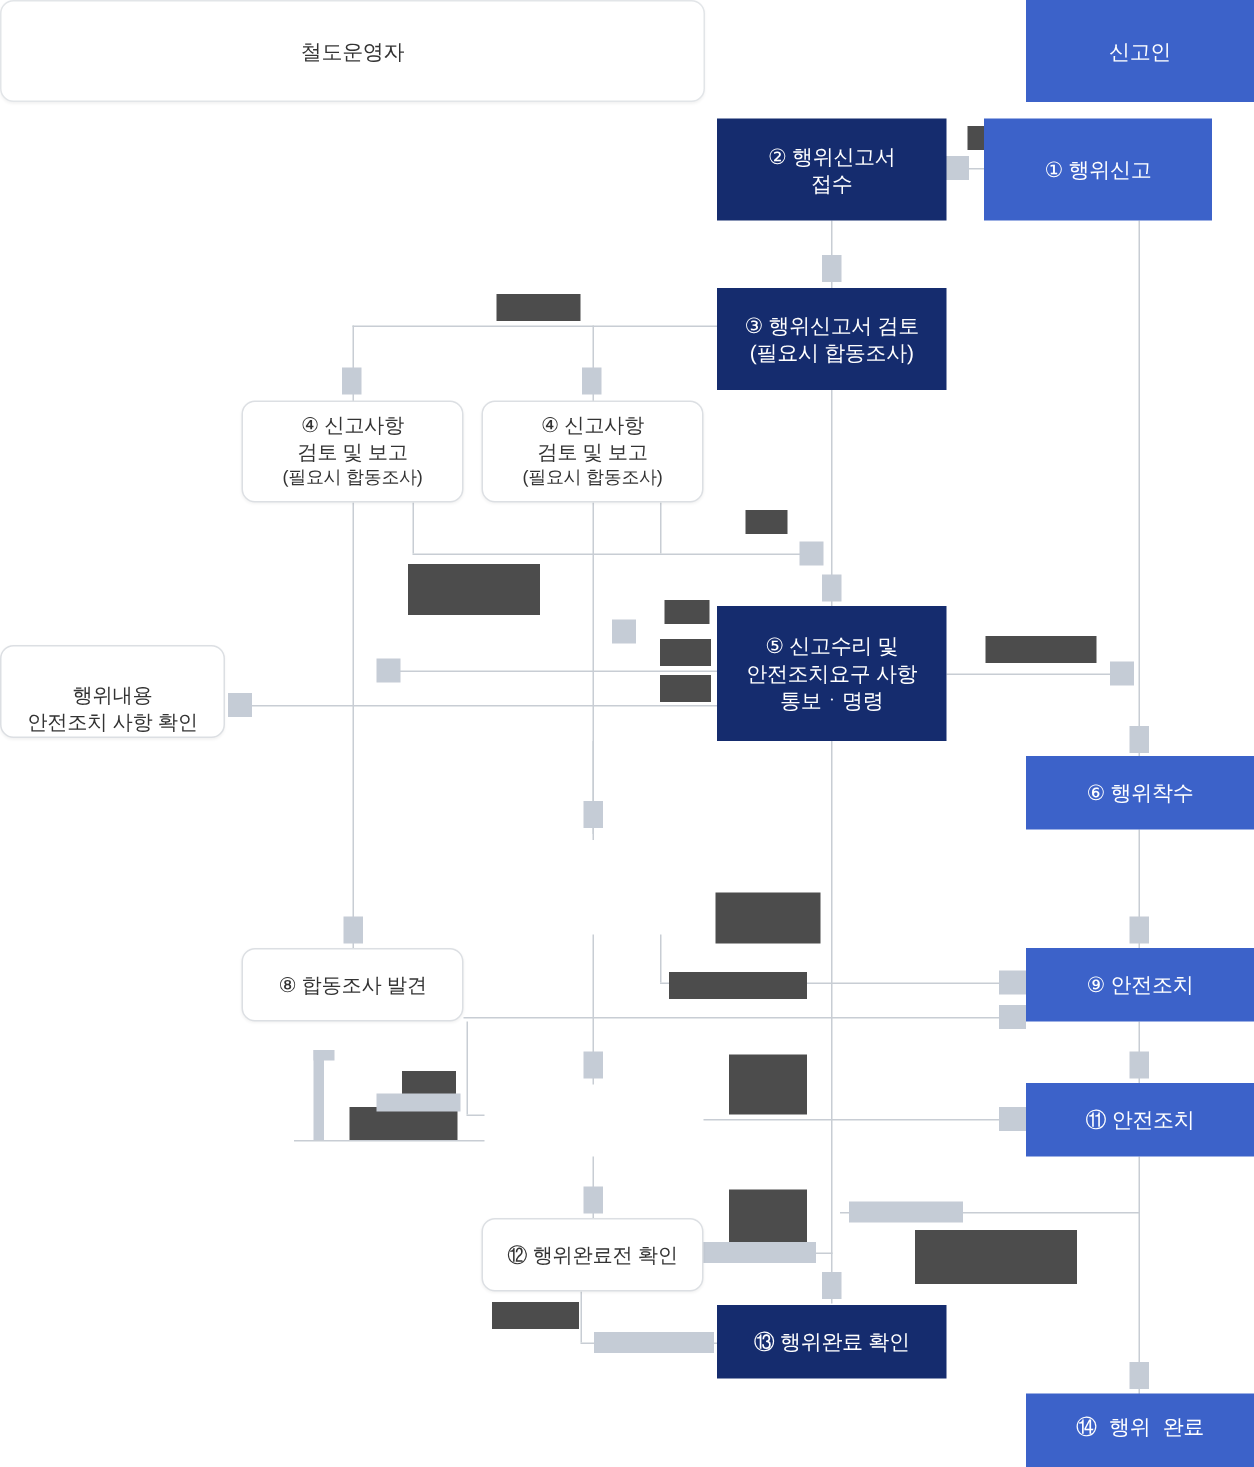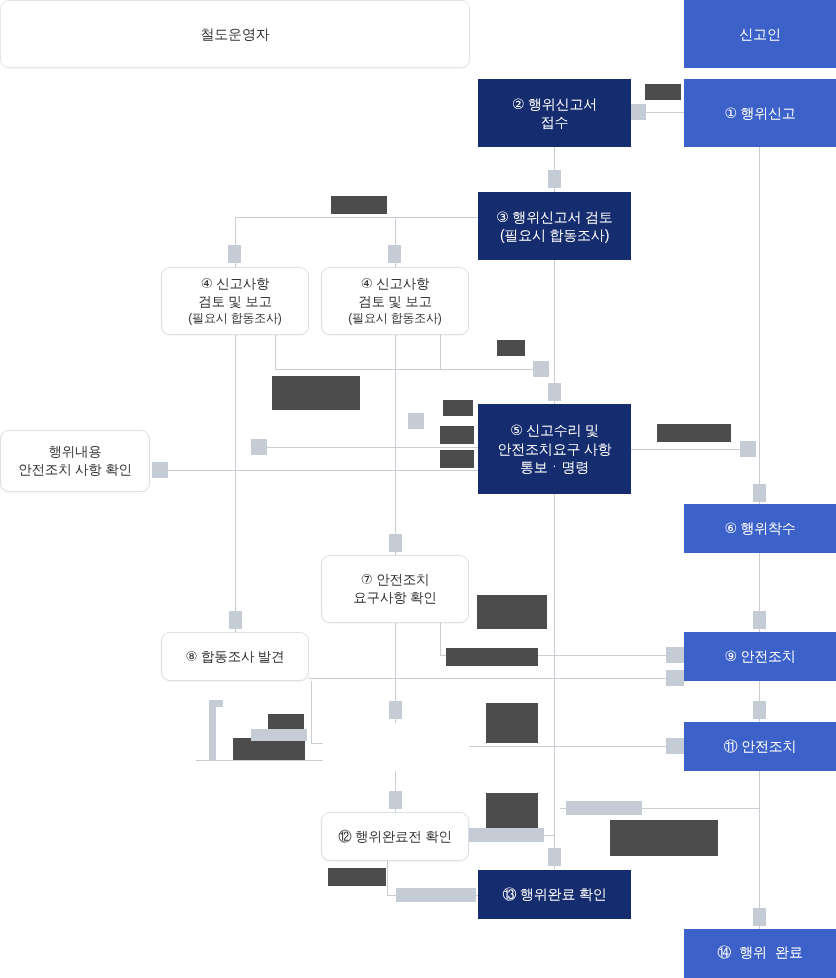--- a/index.html
+++ b/index.html
@@ -181,21 +181,21 @@
   <div class="redact" style="left:233px;top:738px;width:72px;height:22px;"></div>
   <div class="redact" style="left:486px;top:793px;width:52px;height:40px;"></div>
   <div class="redact" style="left:610px;top:820px;width:108px;height:36px;"></div>
   <div class="redact" style="left:328px;top:868px;width:58px;height:18px;"></div>
 
   <div class="redact-light" style="left:251px;top:729px;width:56px;height:12px;"></div>
   <div class="redact-light" style="left:468px;top:828px;width:76px;height:14px;"></div>
   <div class="redact-light" style="left:566px;top:801px;width:76px;height:14px;"></div>
   <div class="redact-light" style="left:396px;top:888px;width:80px;height:14px;"></div>
 
-  <div class="node n-blue" style="left:684px;top:79px;width:152px;height:68px;">
+  <div class="node n-blue" style="left:656px;top:79px;width:152px;height:68px;">
     <span class="txt ml">① 행위신고</span>
   </div>
 
   <div class="node n-navy" style="left:478px;top:79px;width:153px;height:68px;">
     <span class="txt ml">② 행위신고서<br>접수</span>
   </div>
 
   <div class="node n-navy" style="left:478px;top:192px;width:153px;height:68px;">
     <span class="txt ml">③ 행위신고서 검토<br>(필요시 합동조사)</span>
   </div>
@@ -215,23 +215,20 @@
   </div>
 
   <div class="node n-navy" style="left:478px;top:404px;width:153px;height:90px;">
     <span class="txt ml">⑤ 신고수리 및<br>안전조치요구 사항<br>통보ㆍ명령</span>
   </div>
 
   <div class="node n-blue" style="left:684px;top:504px;width:152px;height:49px;">
     <span class="txt">⑥ 행위착수</span>
   </div>
 
-  <div class="node n-white" style="left:321px;top:555px;width:148px;height:68px;">
-    <span class="txt ml">⑦ 안전조치<br>요구사항 확인</span>
-  </div>
 
   <div class="node n-white" style="left:161px;top:632px;width:148px;height:49px;">
     <span class="txt">⑧ 합동조사 발견</span>
   </div>
 
   <div class="node n-blue" style="left:684px;top:632px;width:152px;height:49px;">
     <span class="txt">⑨ 안전조치</span>
   </div>
 
 
@@ -244,17 +241,17 @@
   </div>
 
   <div class="node n-navy" style="left:478px;top:870px;width:153px;height:49px;">
     <span class="txt">⑬ 행위완료 확인</span>
   </div>
 
   <div class="node n-blue" style="left:684px;top:929px;width:152px;height:49px;font-family:Liberation Mono, monospace;">
     <span class="txt">⑭ 행위 완료</span>
   </div>
 
-  <div class="node n-white" style="left:0px;top:430px;width:150px;height:62px;">
+  <div class="node n-white" style="left:0px;top:430px;width:150px;height:62px;align-items:flex-end;">
     <span class="txt ml">행위내용<br>안전조치 사항 확인</span>
   </div>
 
 </div>
 
 </body></html>

